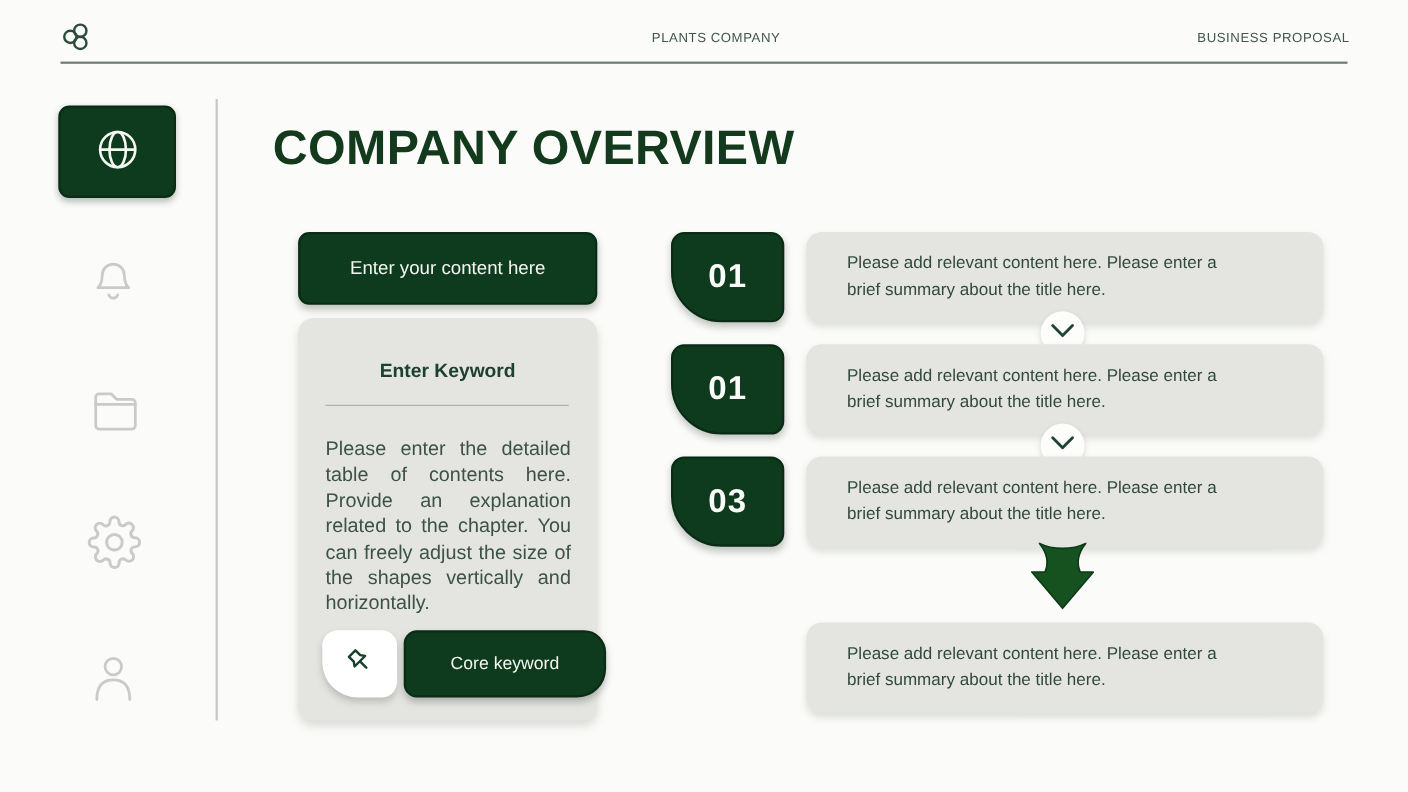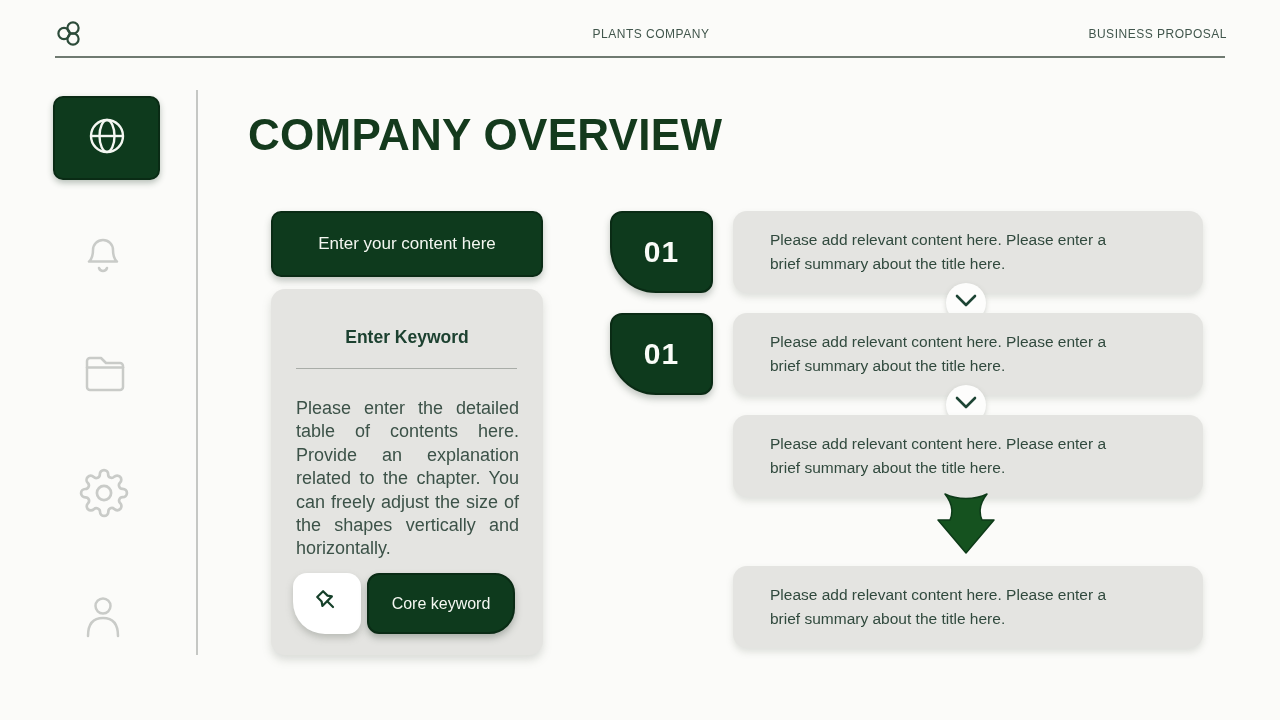--- a/index.html
+++ b/index.html
@@ -75,21 +75,21 @@
     font-size:18px; line-height:23.4px; color:#3c5248;
     text-align:justify;
   }
   .pin-box{
     position:absolute; left:22px; top:284px; width:68px; height:61px;
     background:#ffffff; border-radius:14px 14px 14px 32px;
     display:flex; align-items:center; justify-content:center;
     box-shadow:0 4px 7px rgba(110,115,105,.35);
   }
   .core-btn{
-    position:absolute; left:96px; top:284px; width:148px; height:61px;
+    position:absolute; left:96px; top:284px; width:184px; height:61px;
     background:#0e3a1d; border:2px solid #0a2b15;
     border-radius:12px 20px 26px 12px;
     color:#f4f7f1; font-size:16px; font-weight:500;
     display:flex; align-items:center; justify-content:center;
     box-shadow:0 4px 7px rgba(60,75,62,.35); cursor:pointer;
   }
 
   
   .badge{
     position:absolute; left:610px; width:103px; height:82px;
@@ -231,20 +231,23 @@
   </div>
 
   <div class="chev-circle c2">
     <span>
       <svg width="22" height="14" viewBox="0 0 22 14" fill="none" stroke="#1d4434" stroke-width="2.6" stroke-linecap="round" stroke-linejoin="round">
         <polyline points="2,2 11,11 20,2"></polyline>
       </svg>
     </span>
   </div>
 
+  <div class="badge r3">
+    <span class="badge-num">03</span>
+  </div>
   <div class="stepbox r3">
     <p>Please add relevant content here. Please enter a brief summary about the title here.</p>
   </div>
 
   <span class="big-arrow">
     <svg width="58" height="62" viewBox="0 0 58 62" fill="#15521f" stroke="#0d3a18" stroke-width="1.5" stroke-linejoin="round">
       <path d="M8 1 C20 7 38 7 50 1 C42 11 42 20 45 27 L57 27 L29 60 L1 27 L13 27 C16 20 16 11 8 1 Z"></path>
     </svg>
   </span>
 

